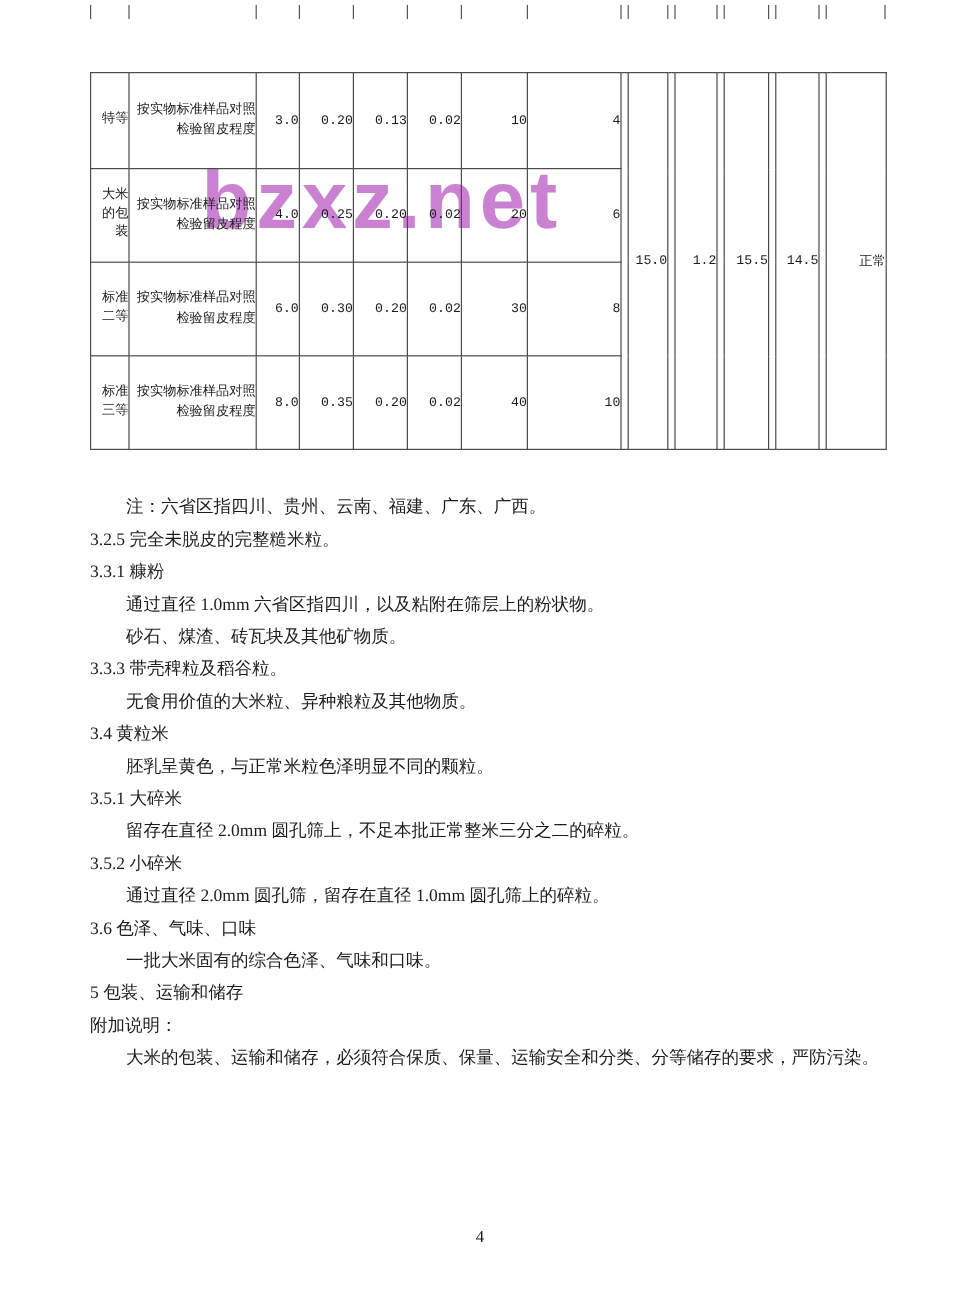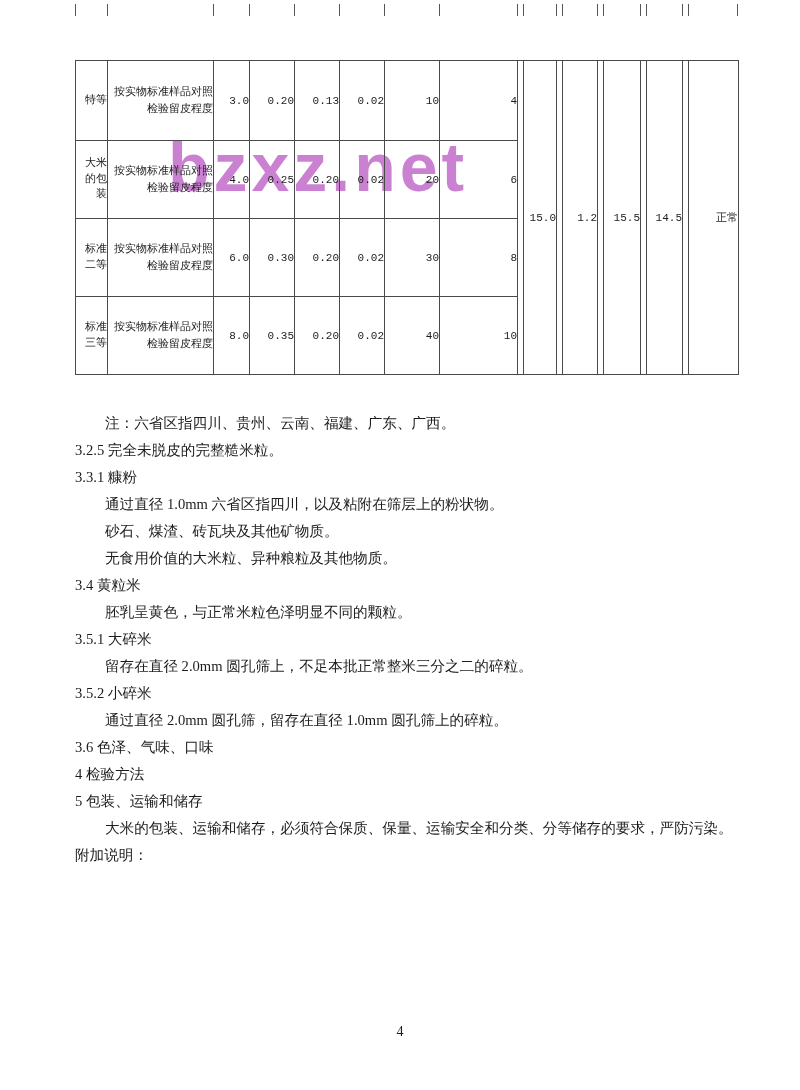--- a/index.html
+++ b/index.html
@@ -153,29 +153,30 @@
     </tr>
   </tbody>
     </table>
 
   <div class="body-text">
     <p class="ln ind">注：六省区指四川、贵州、云南、福建、广东、广西。</p>
     <p class="ln">3.2.5 完全未脱皮的完整糙米粒。</p>
     <p class="ln">3.3.1 糠粉</p>
     <p class="ln ind">通过直径 1.0mm 六省区指四川，以及粘附在筛层上的粉状物。</p>
     <p class="ln ind">砂石、煤渣、砖瓦块及其他矿物质。</p>
+    <p class="ln">3.3.3 带壳稗粒及稻谷粒。</p>
     <p class="ln ind">无食用价值的大米粒、异种粮粒及其他物质。</p>
     <p class="ln">3.4 黄粒米</p>
     <p class="ln ind">胚乳呈黄色，与正常米粒色泽明显不同的颗粒。</p>
     <p class="ln">3.5.1 大碎米</p>
     <p class="ln ind">留存在直径 2.0mm 圆孔筛上，不足本批正常整米三分之二的碎粒。</p>
     <p class="ln">3.5.2 小碎米</p>
     <p class="ln ind">通过直径 2.0mm 圆孔筛，留存在直径 1.0mm 圆孔筛上的碎粒。</p>
     <p class="ln">3.6 色泽、气味、口味</p>
-    <p class="ln">4 检验方法</p>
+    <p class="ln ind">一批大米固有的综合色泽、气味和口味。</p>
     <p class="ln">5 包装、运输和储存</p>
+    <p class="ln">附加说明：</p>
     <p class="ln ind">大米的包装、运输和储存，必须符合保质、保量、运输安全和分类、分等储存的要求，严防污染。</p>
-    <p class="ln">附加说明：</p>
   </div>
 
   <div class="page-number">4</div>
 
 </div>
 
 </body></html>

